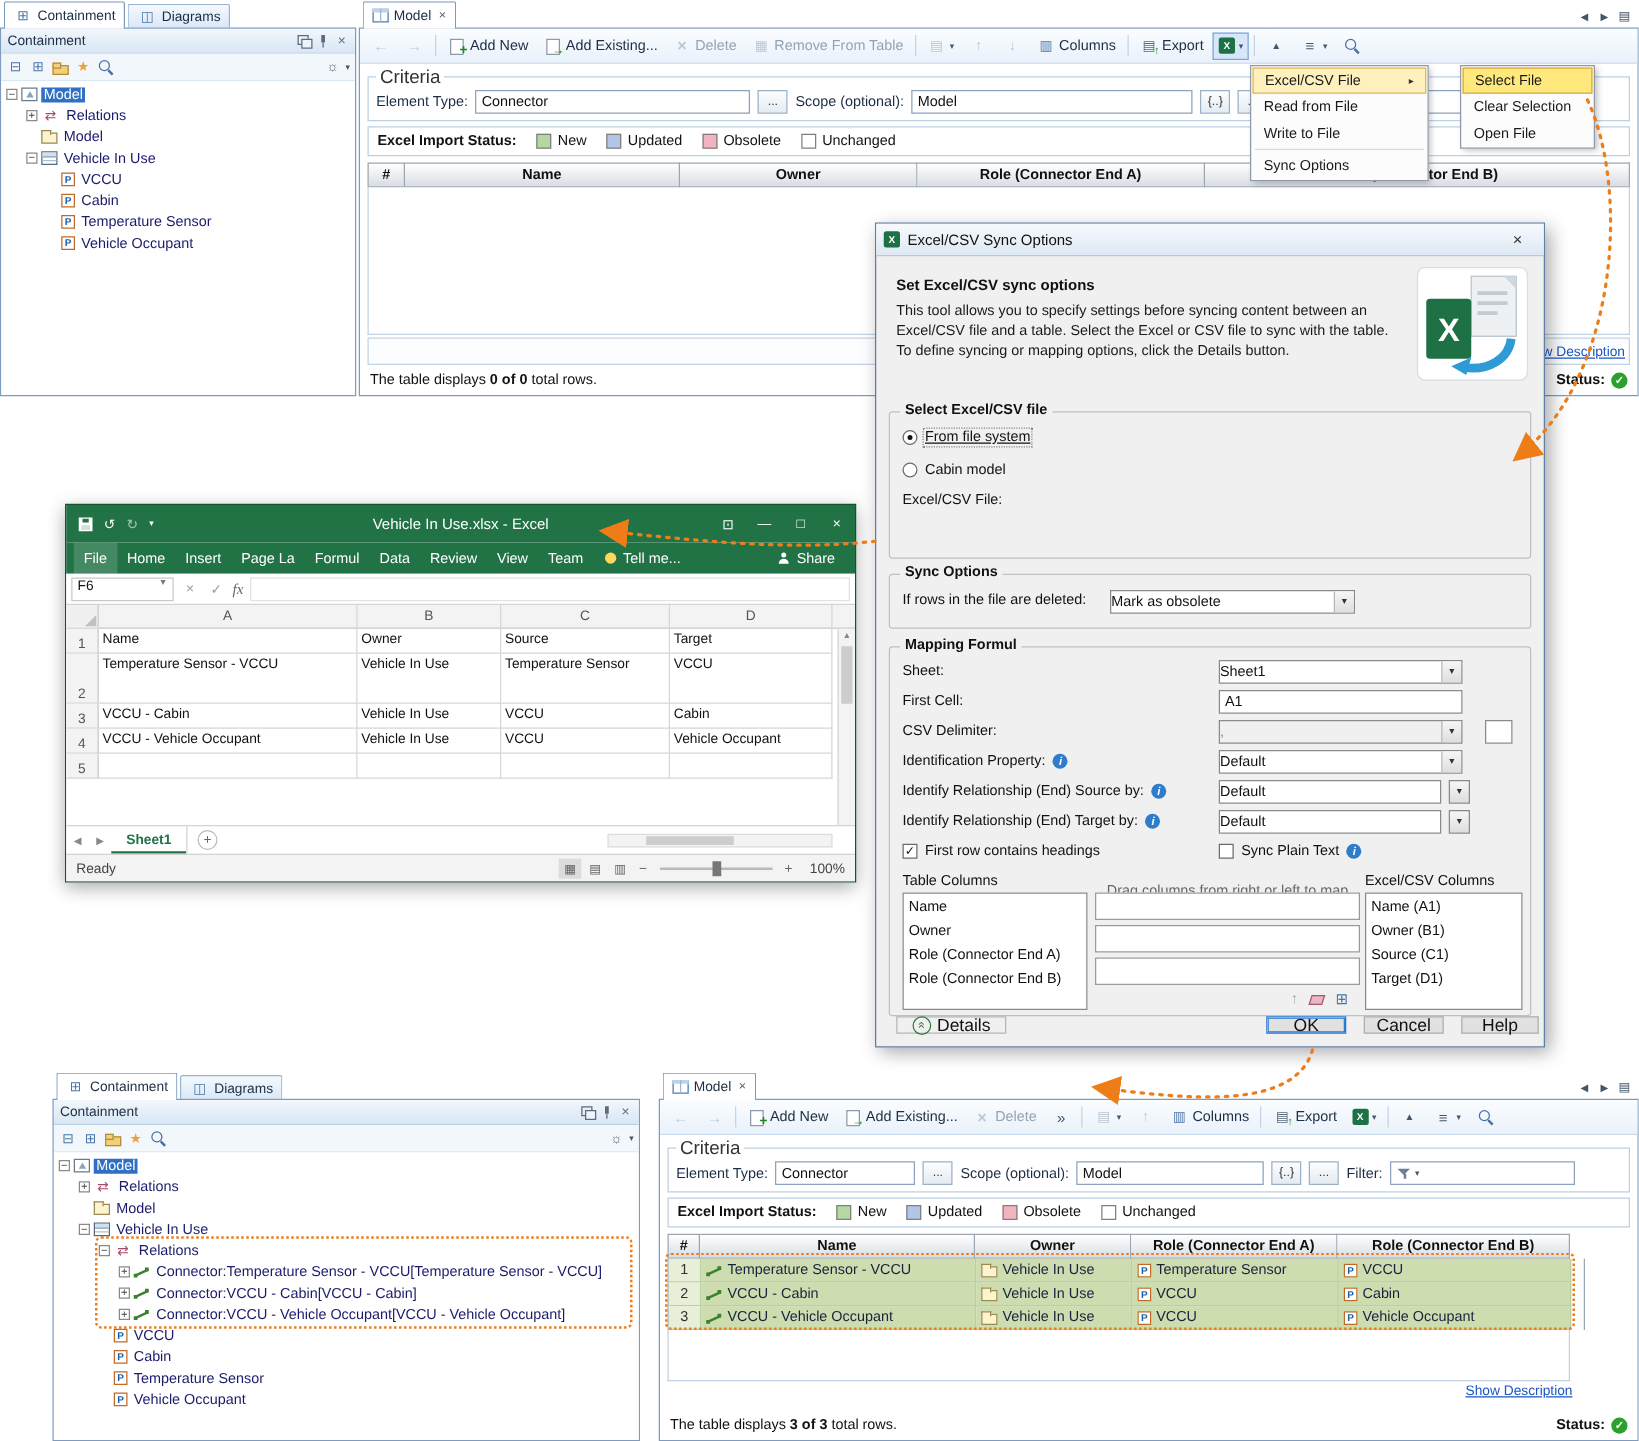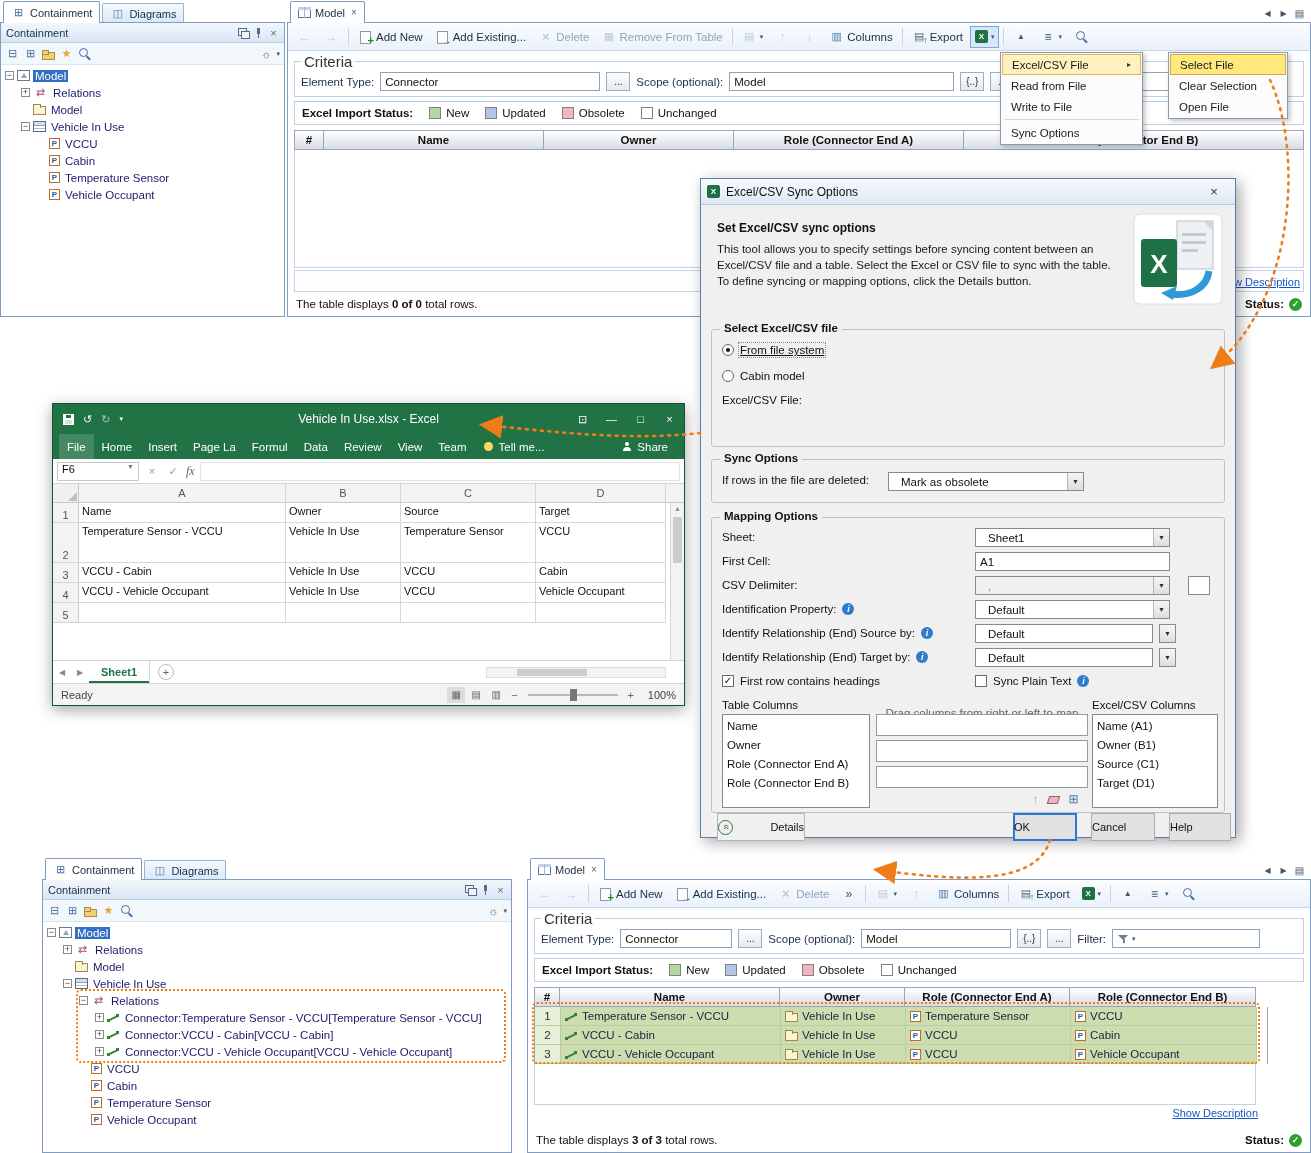--- a/index.html
+++ b/index.html
@@ -200,29 +200,29 @@
 .grp{position:absolute;border:1px solid #c0c0c0;border-radius:3px}
 .glabel{position:absolute;top:-8px;left:8px;background:#f0f0f0;padding:0 4px;font-weight:bold;font-size:11.5px}
 .frow{position:absolute;display:flex;align-items:center;gap:6px;white-space:nowrap}
 .radio{width:12px;height:12px;border:1px solid #6a6a6a;border-radius:50%;background:#fff;position:relative;flex:none}
 .radio.on::after{content:"";position:absolute;left:3px;top:3px;width:4px;height:4px;border-radius:50%;background:#111}
 .ul{text-decoration:underline}
 .focusdot{outline:1px dotted #888;outline-offset:1px}
 .cb{width:12px;height:12px;border:1px solid #6a6a6a;background:#fff;display:inline-flex;align-items:center;justify-content:center;flex:none}
 .cb.on::before{content:"✓";font-size:10px;color:#111;margin-top:-1px}
 .tin{height:19px;border:1px solid #8a8a8a;background:#fff;display:flex;align-items:center;padding:0 4px;overflow:hidden;white-space:nowrap}
-.combo{height:19px;border:1px solid #8a8a8a;background:#fff;display:flex;align-items:center;padding-left:12px;position:absolute;overflow:hidden;white-space:nowrap}
+.combo{height:19px;border:1px solid #8a8a8a;background:#fff;display:flex;align-items:center;padding-left:0;position:absolute;overflow:hidden;white-space:nowrap}
 .cdd{margin-left:auto;width:16px;align-self:stretch;background:linear-gradient(#f6f6f6,#dedede);border-left:1px solid #b5b5b5;display:flex;align-items:center;justify-content:center;font-size:7px;color:#333;flex:none}
 .combo.dim2{background:#f0f0f0;color:#8a8a8a}
 .ddbtn{width:17px;height:19px;border:1px solid #8a8a8a;background:linear-gradient(#f6f6f6,#dedede);display:inline-flex;align-items:center;justify-content:center;font-size:7px;color:#333;position:absolute}
 .listbox{position:absolute;border:1px solid #8a8a8a;background:#fff;padding:1px;overflow:hidden}
 .li{height:19px;display:flex;align-items:center;padding:0 3px;white-space:nowrap;overflow:hidden}
 .hintlb{color:#666}
 .slot{position:absolute;height:22px;border:1px solid #9a9a9a;background:#fff}
-.btn{position:absolute;height:28px;background:#e1e1e1;border:1px solid #adadad;display:inline-flex;align-items:center;justify-content:space-between;font-size:11px}
+.btn{position:absolute;height:14px;background:#e1e1e1;border:1px solid #adadad;display:inline-flex;align-items:center;justify-content:center;font-size:14px}
 .btn.primary{border-color:#2a7ad4;box-shadow:inset 0 0 0 1px #2a7ad4}
 .glbl{white-space:nowrap}
 </style>
 </head>
 <body>
 
 <section class="panel" style="left:0;top:0;width:285px;height:317px">
   <div class="tabstrip" id="tl-tabs">
       <div class="ptab active">
         <span class="ic i-tab-containment"></span>
@@ -452,21 +452,21 @@
       <span>Read from File</span>
     </div>
     <div class="mitem">
       <span>Write to File</span>
     </div>
     <div class="msep"></div>
     <div class="mitem">
       <span>Sync Options</span>
     </div>
   </div>
-<div class="menu" id="menu-sub" style="left:1168px;top:52px;width:120px">
+<div class="menu" id="menu-sub" style="left:1168px;top:52px;width:108px">
     <div class="mitem hl2">
       <span>Select File</span>
     </div>
     <div class="mitem">
       <span>Clear Selection</span>
     </div>
     <div class="mitem">
       <span>Open File</span>
     </div>
   </div>
@@ -632,21 +632,21 @@
       <div class="frow" style="left:10px;top:14px">
           <span>If rows in the file are deleted:</span>
         </div>
       <div class="combo" style="left:176px;top:12px;width:196px">
           <span>Mark as obsolete</span>
           <span class="cdd">▼</span>
         </div>
     </div>
 
     <div class="grp" style="left:10px;top:312px;width:514px;height:296px">
-      <span class="glabel">Mapping Options</span>
+      <span class="glabel">Mapping Formul</span>
       <div class="frow" style="left:10px;top:13px">
           <span class="glbl">Sheet:</span>
         </div>
       <div class="combo" style="left:263px;top:10px;width:195px">
           <span>Sheet1</span>
           <span class="cdd">▼</span>
         </div>
       <div class="frow" style="left:10px;top:37px">
           <span class="glbl">First Cell:</span>
         </div>

